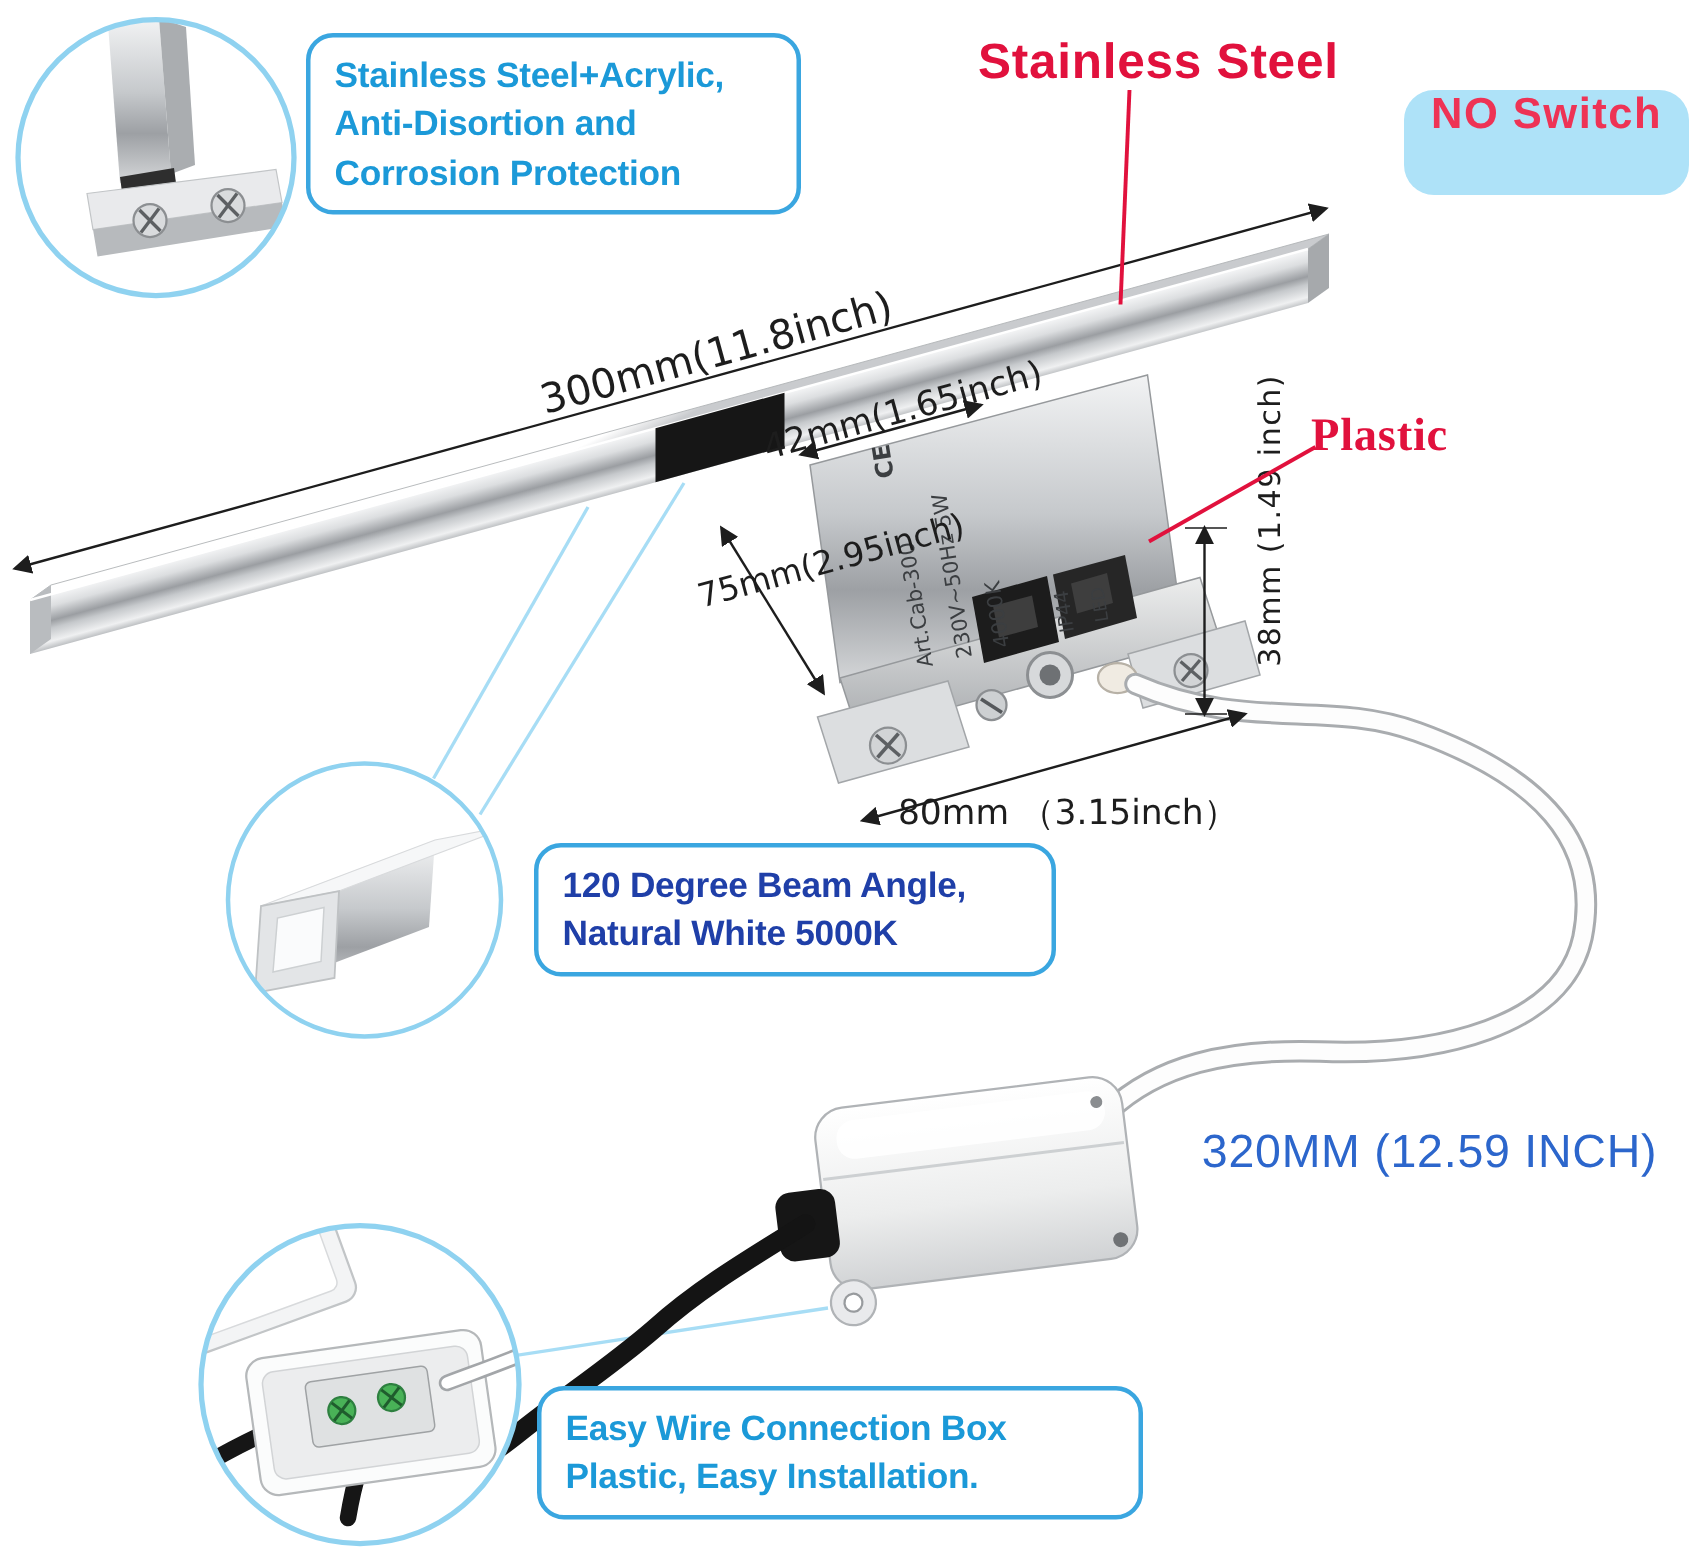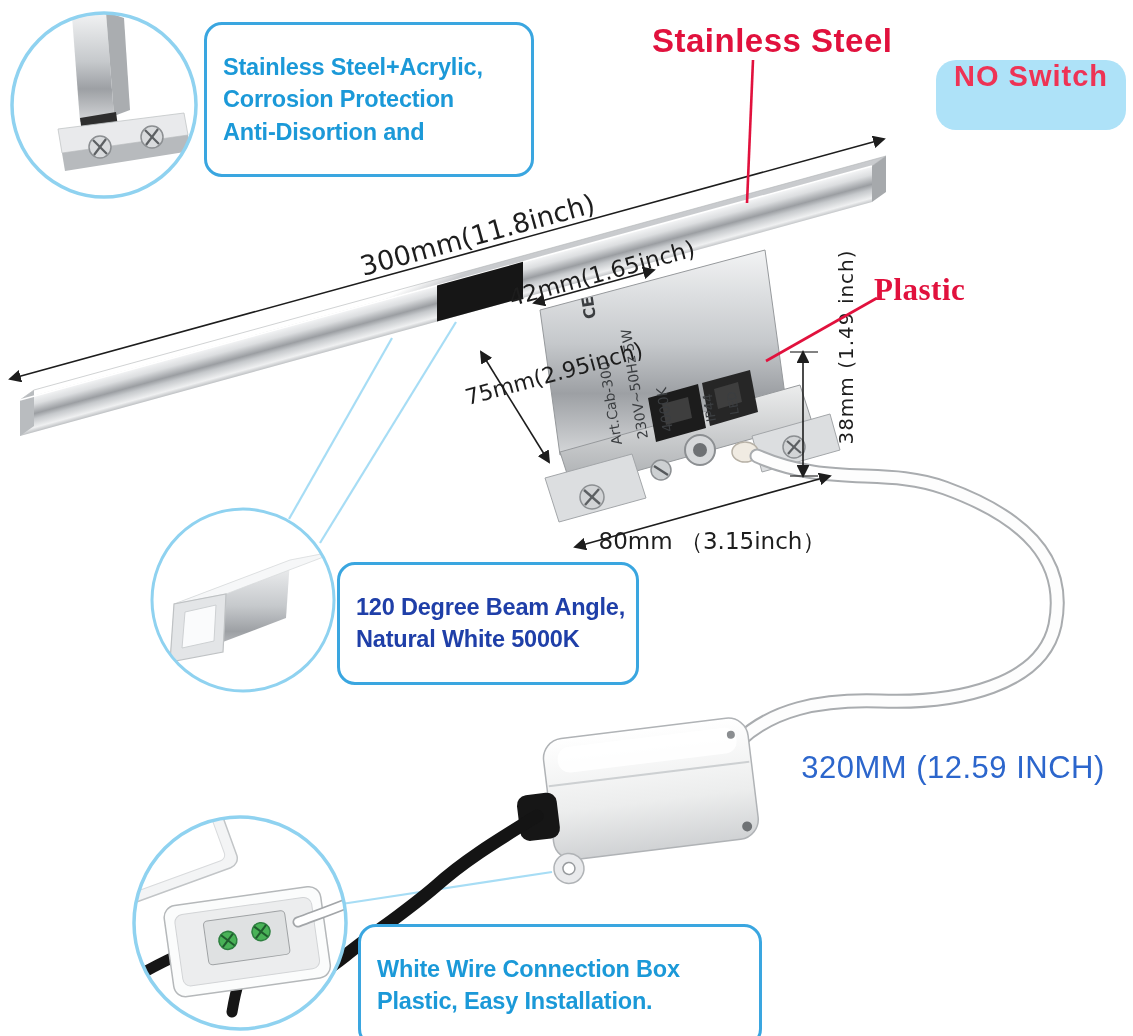--- a/index.html
+++ b/index.html
@@ -4,21 +4,21 @@
 <style>
   * { margin:0; padding:0; box-sizing:border-box; }
   html,body { background:#ffffff; font-family:"Liberation Sans", sans-serif; }
   :root{
     --accent-red:#e1113d; --callout-blue:#1b99d8; --navy-blue:#1f3fa8;
     --wire-blue:#2c66cc; --no-switch-bg:#aee2f8; --no-switch-text:#ee3355;
     --callout-border:#3aa6e0; --circle-border:#8fd2f0; --dimension-color:#1d1d1d;
   }
   .stage { position:relative; width:1133px; height:1036px; background:#fff; overflow:hidden; }
   .stage > svg { position:absolute; left:0; top:0; }
-  .callout { position:absolute; background:#fff; border:3px solid var(--callout-border); border-radius:18px; padding:26px 16px; }
+  .callout { position:absolute; background:#fff; border:3px solid var(--callout-border); border-radius:18px; padding:9px 16px; }
   .callout-line { font-weight:bold; font-size:23.5px; line-height:1.38; letter-spacing:-0.2px; white-space:nowrap; }
   .blue-text { color:var(--callout-blue); }
   .navy-text { color:var(--navy-blue); }
   .red-label { position:absolute; font-weight:bold; color:var(--accent-red); white-space:nowrap; letter-spacing:0.5px; }
   .no-switch-box { position:absolute; width:190px; height:70px; background:var(--no-switch-bg); display:flex; justify-content:center;border-radius:20px; }
   .no-switch-box span { color:var(--no-switch-text); font-size:29px; font-weight:600; letter-spacing:1px; }
   .wire-length { position:absolute; text-align:center; color:var(--wire-blue); font-size:31px; line-height:1.32; letter-spacing:0.5px; }
 </style>
 </head>
 <body>
@@ -219,39 +219,39 @@
       </g>
       <path d="M298,922 C322,913 342,906 360,898" stroke="#a3a6a9" stroke-width="11" fill="none" stroke-linecap="round"></path>
       <path d="M298,922 C322,913 342,906 360,898" stroke="#ffffff" stroke-width="7.5" fill="none" stroke-linecap="round"></path>
     </g>
     <circle cx="240" cy="923" r="106" fill="none" stroke="var(--circle-border,#8fd2f0)" stroke-width="3.5"></circle>
   </g>
 </svg>
 
   <div class="callout" style="left:204px; top:22px; width:330px;">
     <div class="callout-line blue-text">Stainless Steel+Acrylic,</div>
+    <div class="callout-line blue-text">Anti-Disortion and</div>
     <div class="callout-line blue-text">Corrosion Protection</div>
-    <div class="callout-line blue-text">Anti-Disortion and</div>
   </div>
 
   <div class="red-label" style="left:652px; top:22px; font-size:33px;text-align:center;">Stainless Steel</div>
 
   <div class="no-switch-box" style="left:936px; top:60px;">
     <span>NO Switch</span>
   </div>
 
   <div class="red-label" style="left:874px; top:272px; font-size:31px;font-family:Liberation Serif, serif;">Plastic</div>
 
-  <div class="callout" style="left:337px; top:562px; width:302px;">
+  <div class="callout" style="left:356px; top:562px; width:348px;">
     <div class="callout-line navy-text">120 Degree Beam Angle,</div>
     <div class="callout-line navy-text">Natural White 5000K</div>
   </div>
 
   <div class="wire-length" style="left:774px; top:748px; width:358px;">
     <div>320MM (12.59 INCH)</div>
   </div>
 
   <div class="callout" style="left:358px; top:924px; width:404px;">
-    <div class="callout-line blue-text">White Wire Connection Box</div>
+    <div class="callout-line blue-text">Easy Wire Connection Box</div>
     <div class="callout-line blue-text">Plastic, Easy Installation.</div>
   </div>
 
 </div>
 
 </body></html>

